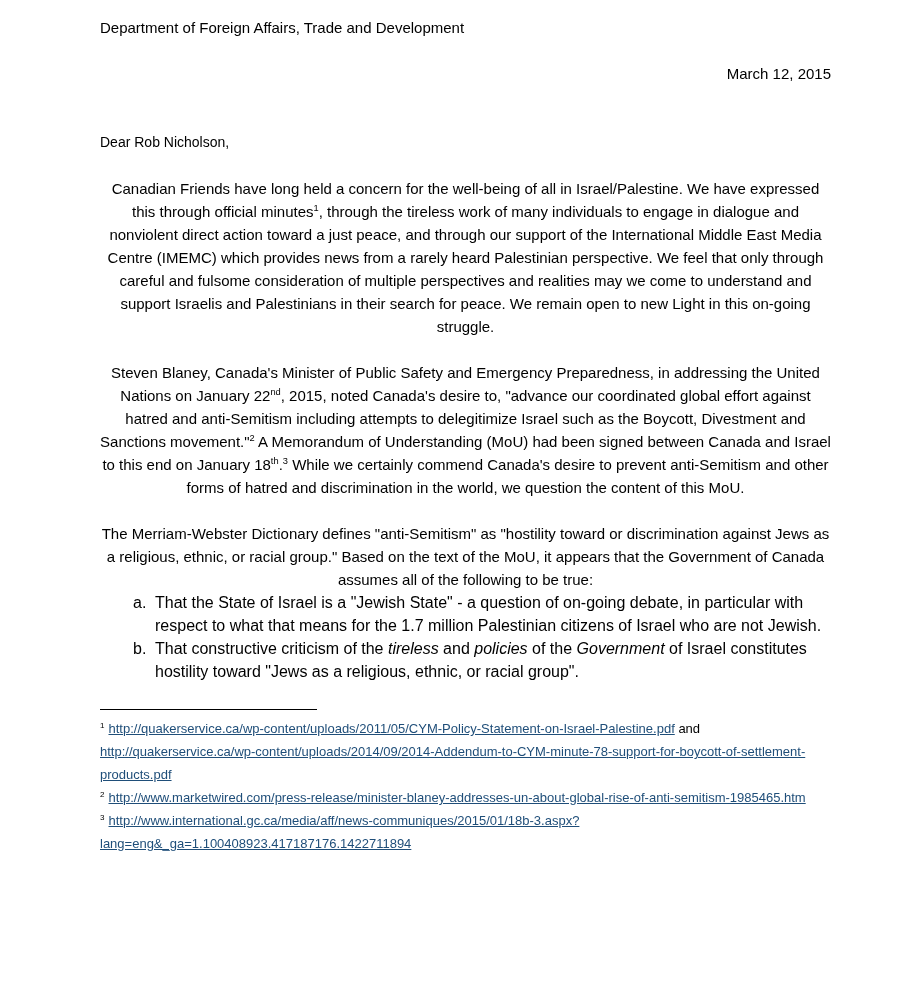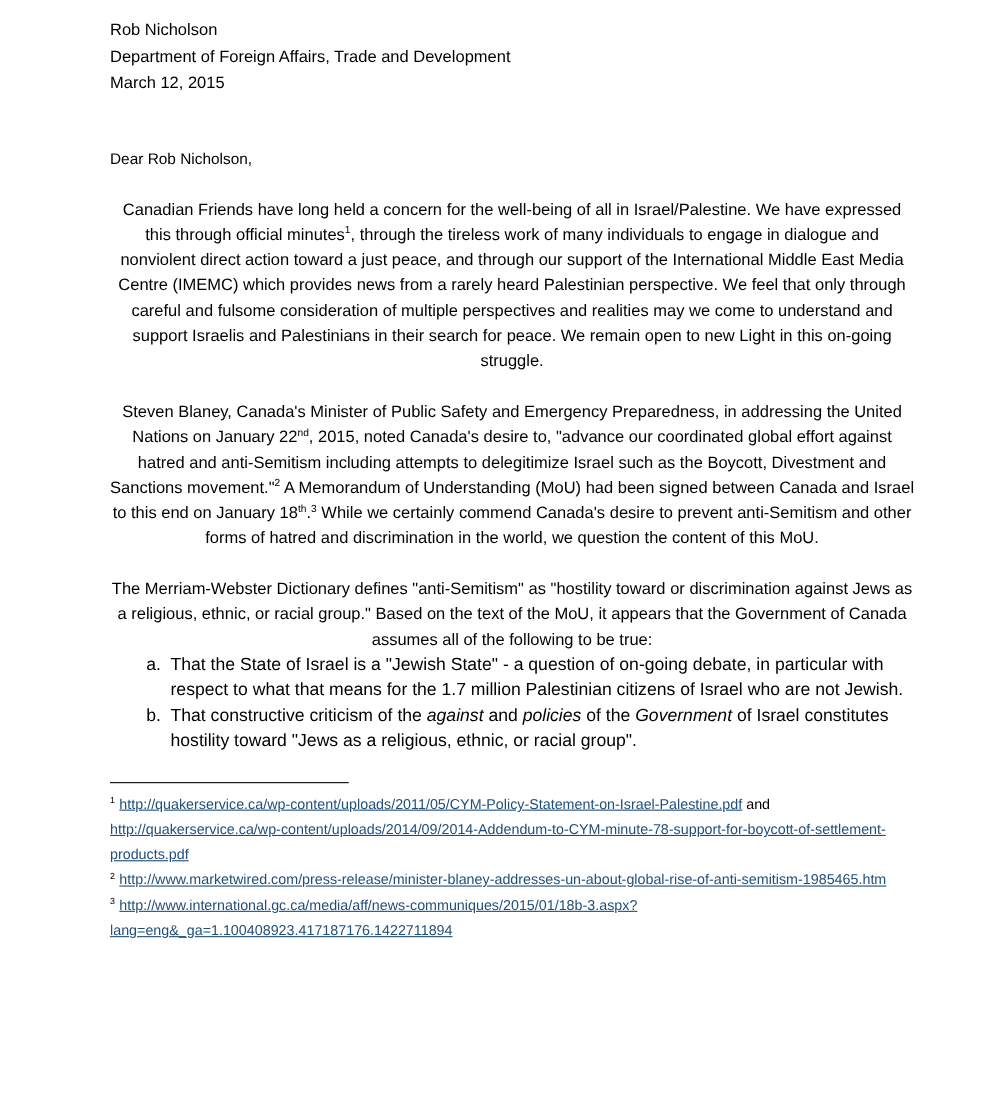--- a/index.html
+++ b/index.html
@@ -21,21 +21,22 @@
     padding: 16px 76px 10px 100px;
     background: #ffffff;
   }
   .recipient div {
     font-size: 15px;
     line-height: 24px;
   }
   .date {
     font-size: 15px;
     line-height: 23px;
-    text-align: left;
+    text-align: right;
+    margin-top: 22px;
   }
   .salutation {
     font-size: 14px;
     line-height: 23px;
     margin-top: 46px;
   }
   .para {
     font-size: 15px;
     line-height: 23px;
     margin: 23px 0 0 0;
@@ -87,42 +88,41 @@
     cursor: pointer;
     margin-top: 16px;
   }
 </style>
 </head>
 <body>
 
 <div class="page">
 
   <div class="recipient">
-    <div>Rob Nicholson</div>
     <div>Department of Foreign Affairs, Trade and Development</div>
   </div>
 
   <div class="date">March 12, 2015</div>
 
   <div class="salutation">Dear Rob Nicholson,</div>
 
   <p class="para"><span>Canadian Friends have long held a concern for the well-being of all in Israel/Palestine. We have expressed this through official minutes</span><sup>1</sup><span>, through the tireless work of many individuals to engage in dialogue and nonviolent direct action toward a just peace, and through our support of the International Middle East Media Centre (IMEMC) which provides news from a rarely heard Palestinian perspective. We feel that only through careful and fulsome consideration of multiple perspectives and realities may we come to understand and support Israelis and Palestinians in their search for peace. We remain open to new Light in this on-going struggle.</span></p>
 
   <p class="para"><span>Steven Blaney, Canada's Minister of Public Safety and Emergency Preparedness, in addressing the United Nations on January 22</span><sup>nd</sup><span>, 2015, noted Canada's desire to, "advance our coordinated global effort against hatred and anti-Semitism including attempts to delegitimize Israel such as the Boycott, Divestment and Sanctions movement."</span><sup>2</sup><span> A Memorandum of Understanding (MoU) had been signed between Canada and Israel to this end on January 18</span><sup>th</sup><span>.</span><sup>3</sup><span> While we certainly commend Canada's desire to prevent anti-Semitism and other forms of hatred and discrimination in the world, we question the content of this MoU.</span></p>
 
   <p class="para"><span>The Merriam-Webster Dictionary defines "anti-Semitism" as "hostility toward or discrimination against Jews as a religious, ethnic, or racial group." Based on the text of the MoU, it appears that the Government of Canada assumes all of the following to be true:</span></p>
 
   <div class="list">
     <div class="list-item">
       <span class="marker">a.</span>
       <span class="li-text"><span>That the State of Israel is a "Jewish State" - a question of on-going debate, in particular with respect to what that means for the 1.7 million Palestinian citizens of Israel who are not Jewish.</span></span>
     </div>
     <div class="list-item">
       <span class="marker">b.</span>
-      <span class="li-text"><span>That constructive criticism of the </span><i>against</i><span> and </span><i>policies</i><span> of the </span><i>Government</i><span> of Israel constitutes hostility toward "Jews as a religious, ethnic, or racial group".</span></span>
+      <span class="li-text"><span>That constructive criticism of the </span><i>tireless</i><span> and </span><i>policies</i><span> of the </span><i>Government</i><span> of Israel constitutes hostility toward "Jews as a religious, ethnic, or racial group".</span></span>
     </div>
   </div>
 
   <div class="fn-sep"></div>
 
   <div class="footnotes">
     <div class="footnote">
       <sup class="fn-marker">1</sup><span><a class="fn-link" href="#">http://quakerservice.ca/wp-content/uploads/2011/05/CYM-Policy-Statement-on-Israel-Palestine.pdf</a><span> and </span><a class="fn-link" href="#">http://quakerservice.ca/wp-content/uploads/2014/09/2014-Addendum-to-CYM-minute-78-support-for-boycott-of-settlement-products.pdf</a></span>
     </div>
     <div class="footnote">

